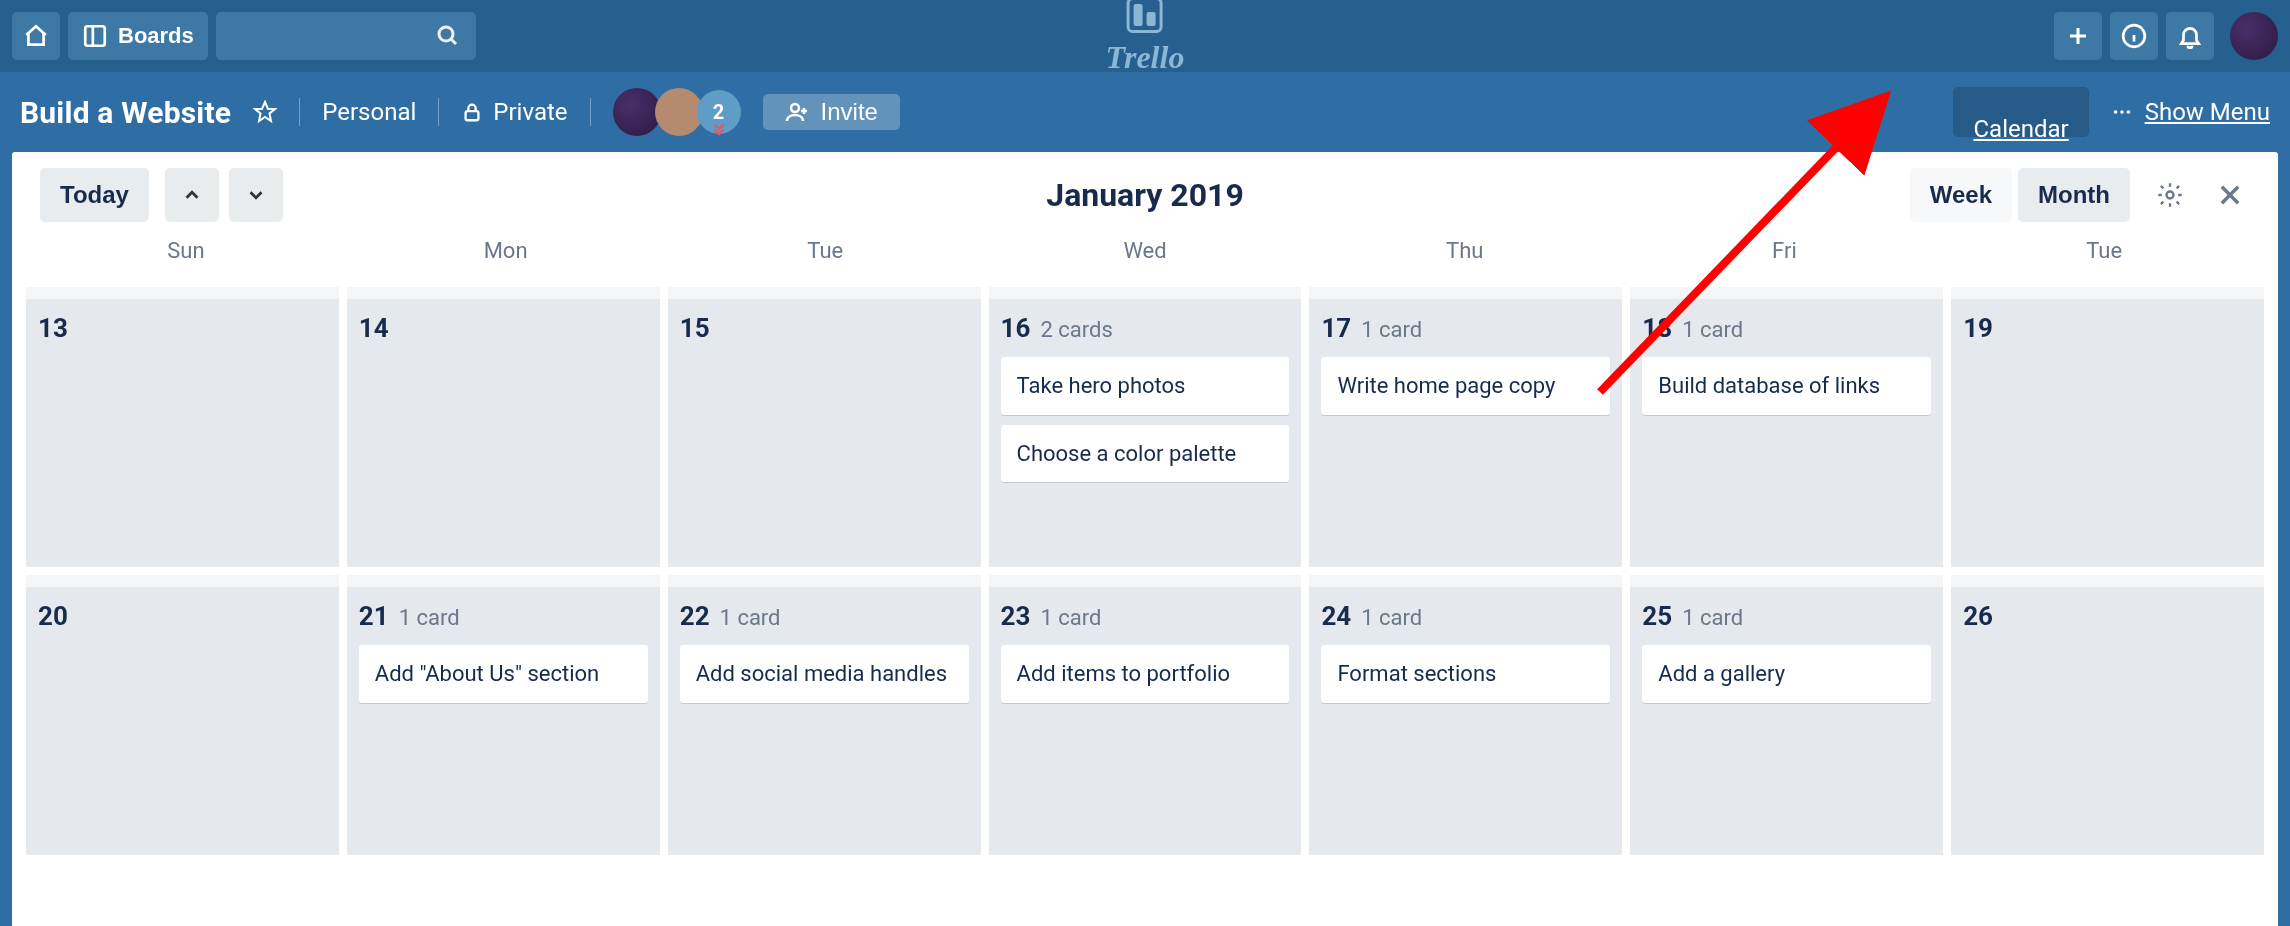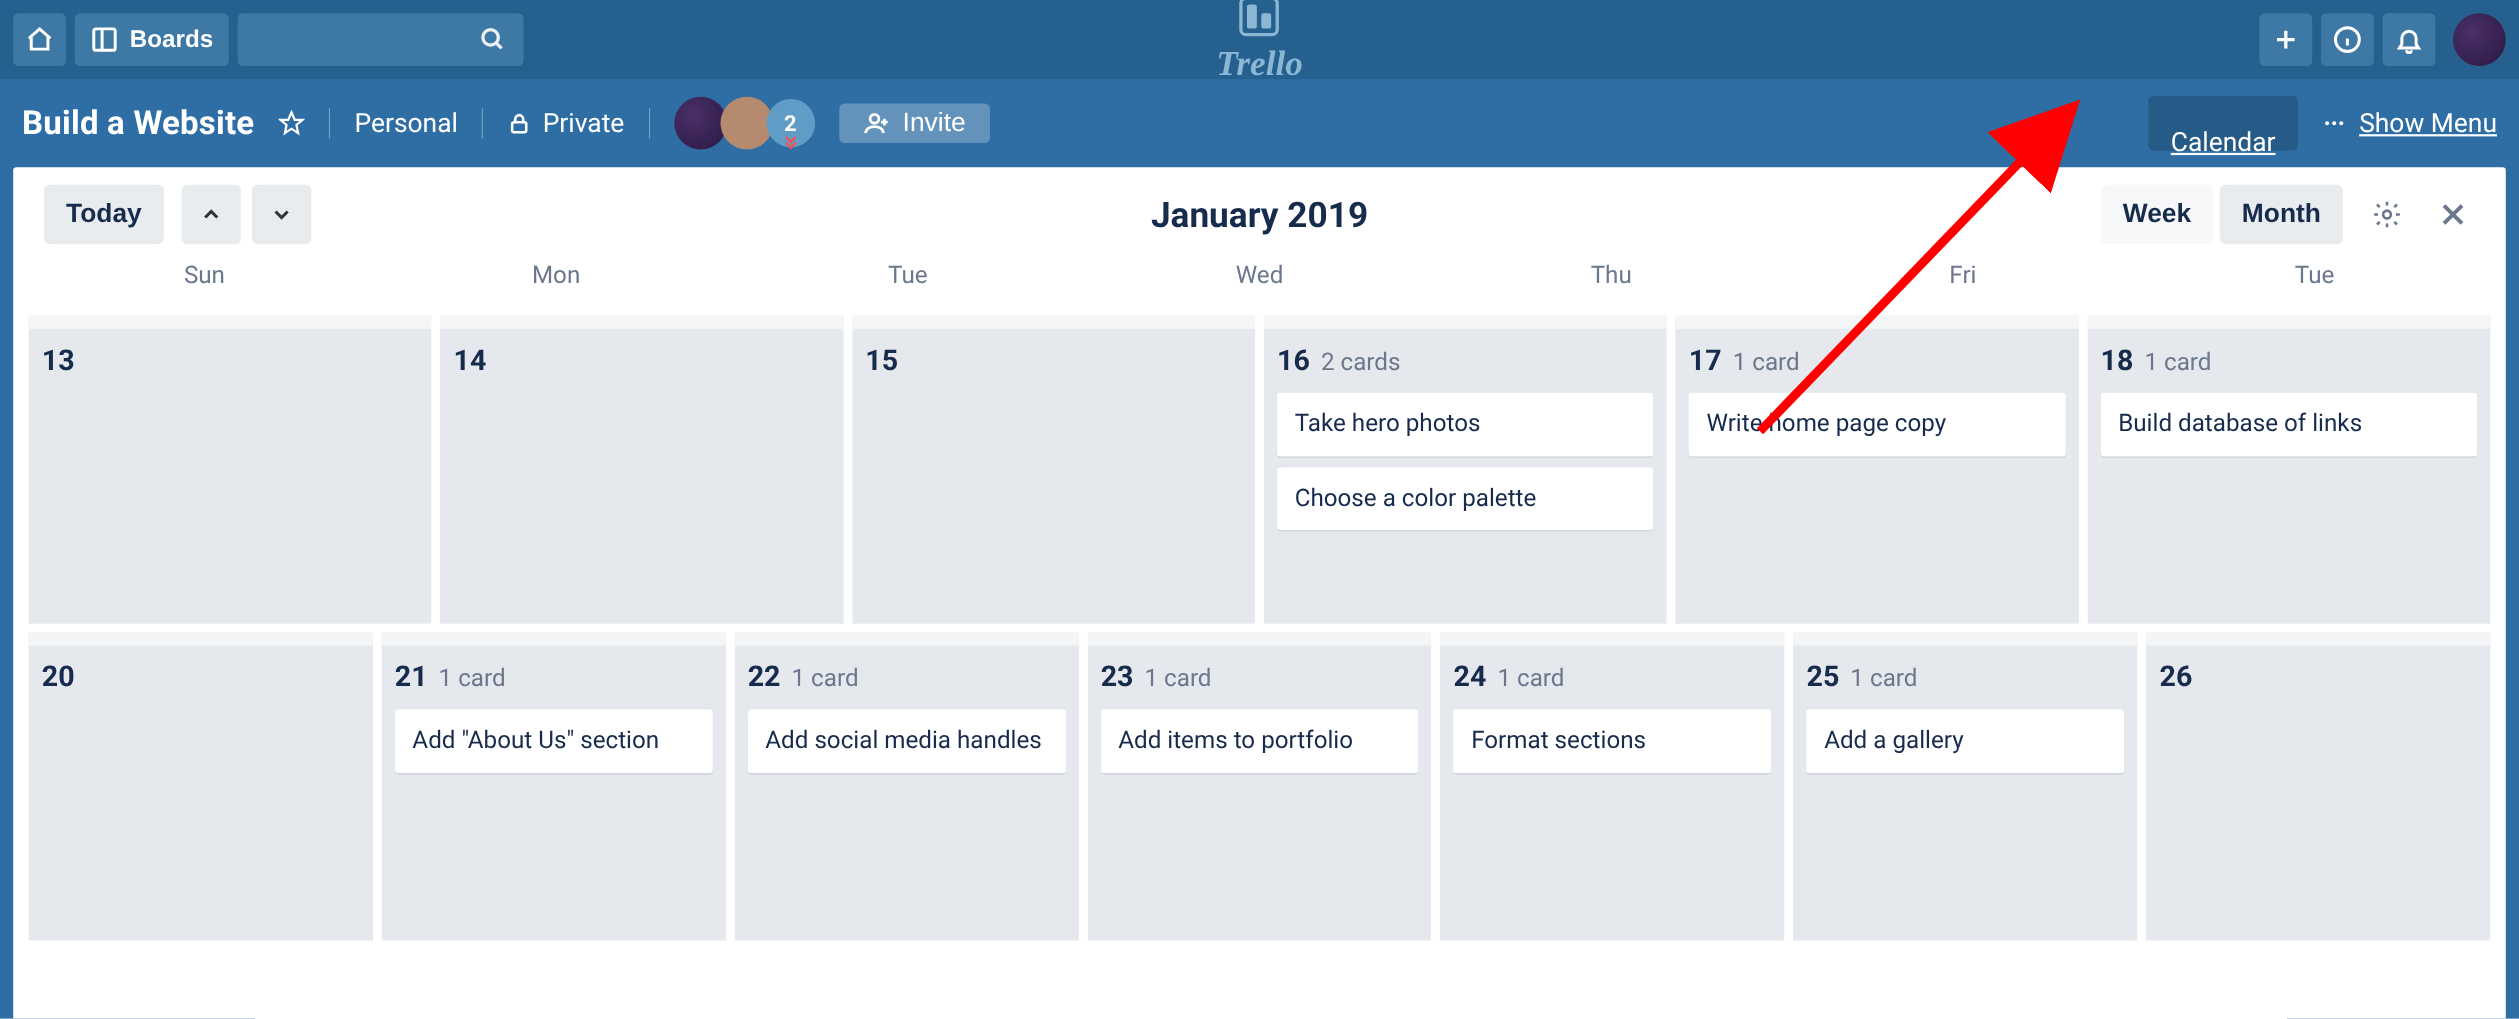--- a/index.html
+++ b/index.html
@@ -318,20 +318,25 @@
           </div>
           <div class="card">Write home page copy</div>
         </div>
         <div class="day">
           <div class="header">
             <span class="num">18</span>
             <span class="count">1 card</span>
           </div>
           <div class="card">Build database of links</div>
         </div>
+        <div class="day">
+          <div class="header">
+            <span class="num">19</span>
+          </div>
+        </div>
       </div>
       <div class="week">
         <div class="day">
           <div class="header">
             <span class="num">20</span>
           </div>
         </div>
         <div class="day">
           <div class="header">
             <span class="num">21</span>

